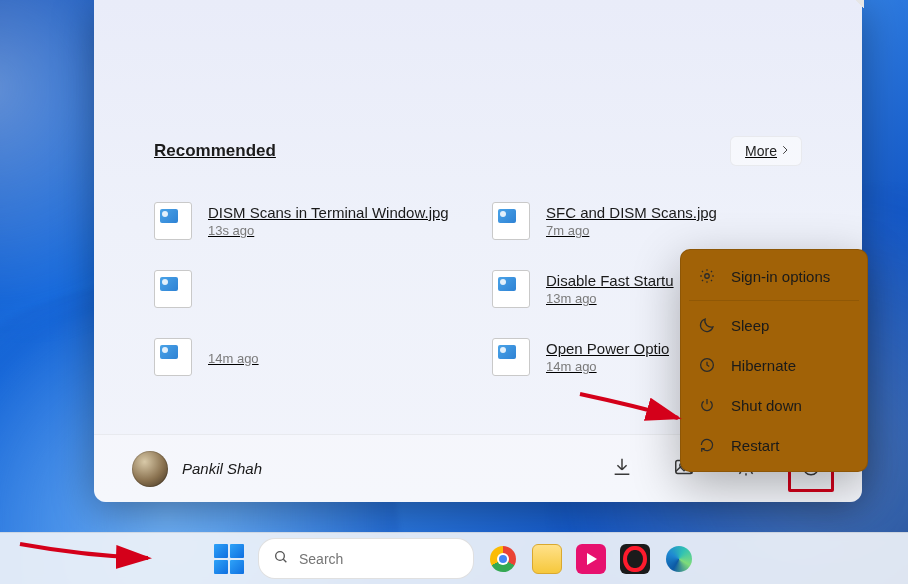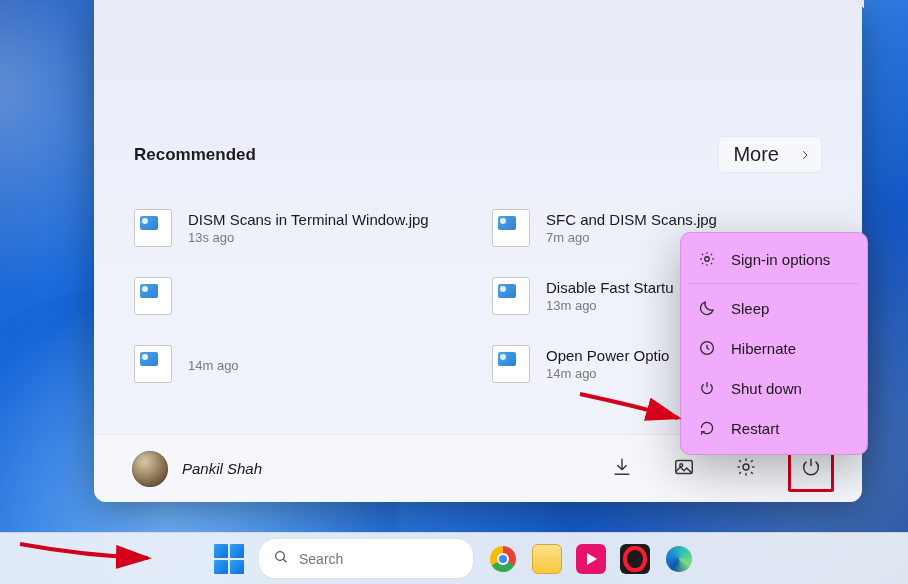--- a/index.html
+++ b/index.html
@@ -20,30 +20,30 @@
   
   .start-panel {
     position: absolute;
     left: 94px; top: 0;
     width: 768px; height: 502px;
     background: linear-gradient(180deg, #e9ecf9 0%, #eef1fa 45%, #f2f4fb 100%);
     border-radius: 0 0 12px 12px;
     box-shadow: 0 8px 40px rgba(0,0,0,0.35);
     display: flex; flex-direction: column;
   }
-  .start-body { flex: 1; padding: 0 40px; padding-top: 136px; }
+  .start-body { flex: 1; padding: 0 60px; padding-top: 136px; text-decoration: underline; }
   .rec-header { display: flex; align-items: center; justify-content: space-between; margin-bottom: 36px; }
   .rec-title { font-size: 17px; font-weight: 600; color: #1c1c1c; }
   .more-btn {
-    display: flex; align-items: flex-end; gap: 20px;
+    display: flex; align-items: flex-end; gap: 2px;
     background: rgba(255,255,255,0.55);
     border: 1px solid rgba(0,0,0,0.06);
     border-radius: 6px;
     padding: 6px 10px 6px 14px;
-    font-size: 20px; color: #222; cursor: pointer;
+    font-size: 14px; color: #222; cursor: pointer;
   }
   .rec-grid {
     display: grid; grid-template-columns: 1fr 1fr;
     column-gap: 28px; row-gap: 30px;
   }
   .rec-item { display: flex; align-items: center; gap: 16px; cursor: pointer; }
   .rec-icon {
     width: 38px; height: 38px; flex: 0 0 38px;
     border: 1px solid #c9c9c9; border-radius: 3px;
     background: #fff;
@@ -82,23 +82,23 @@
   }
   .user-name { font-size: 15px; color: #1a1a1a; font-style: italic; }
   .footer-actions { display: flex; align-items: center; gap: 22px; }
   .footer-btn { width: 40px; height: 40px; display: flex; align-items: center; justify-content: center;
                 border-radius: 6px; cursor: pointer; color: #3a3a3a; }
   .footer-btn svg { width: 22px; height: 22px; stroke: #3a3a3a; fill: none; stroke-width: 1.6; }
   .power-highlight { border: 3px solid #d4001a; width: 46px; height: 46px; border-radius: 2px; }
 
   
   .power-menu {
-    position: absolute; left: 680px; top: 232px;
+    position: absolute; left: 680px; top: 249px;
     width: 188px;
-    background: #f0abfc;
+    background: #a16207;
     border: 1px solid rgba(0,0,0,0.12);
     border-radius: 10px;
     box-shadow: 0 14px 48px rgba(0,0,0,0.3);
     padding: 6px 0;
   }
   .pm-item { display: flex; align-items: center; gap: 14px; padding: 10px 16px; font-size: 15px; color: #1a1a1a; cursor: pointer; }
   .pm-sep { height: 1px; background: rgba(0,0,0,0.1); margin: 4px 8px; }
   .pm-icon { width: 20px; height: 20px; flex: 0 0 20px; display:flex; align-items:center; justify-content:center; }
   .pm-icon svg { width: 18px; height: 18px; stroke: #2a2a2a; fill: none; stroke-width: 1.7; }
 

